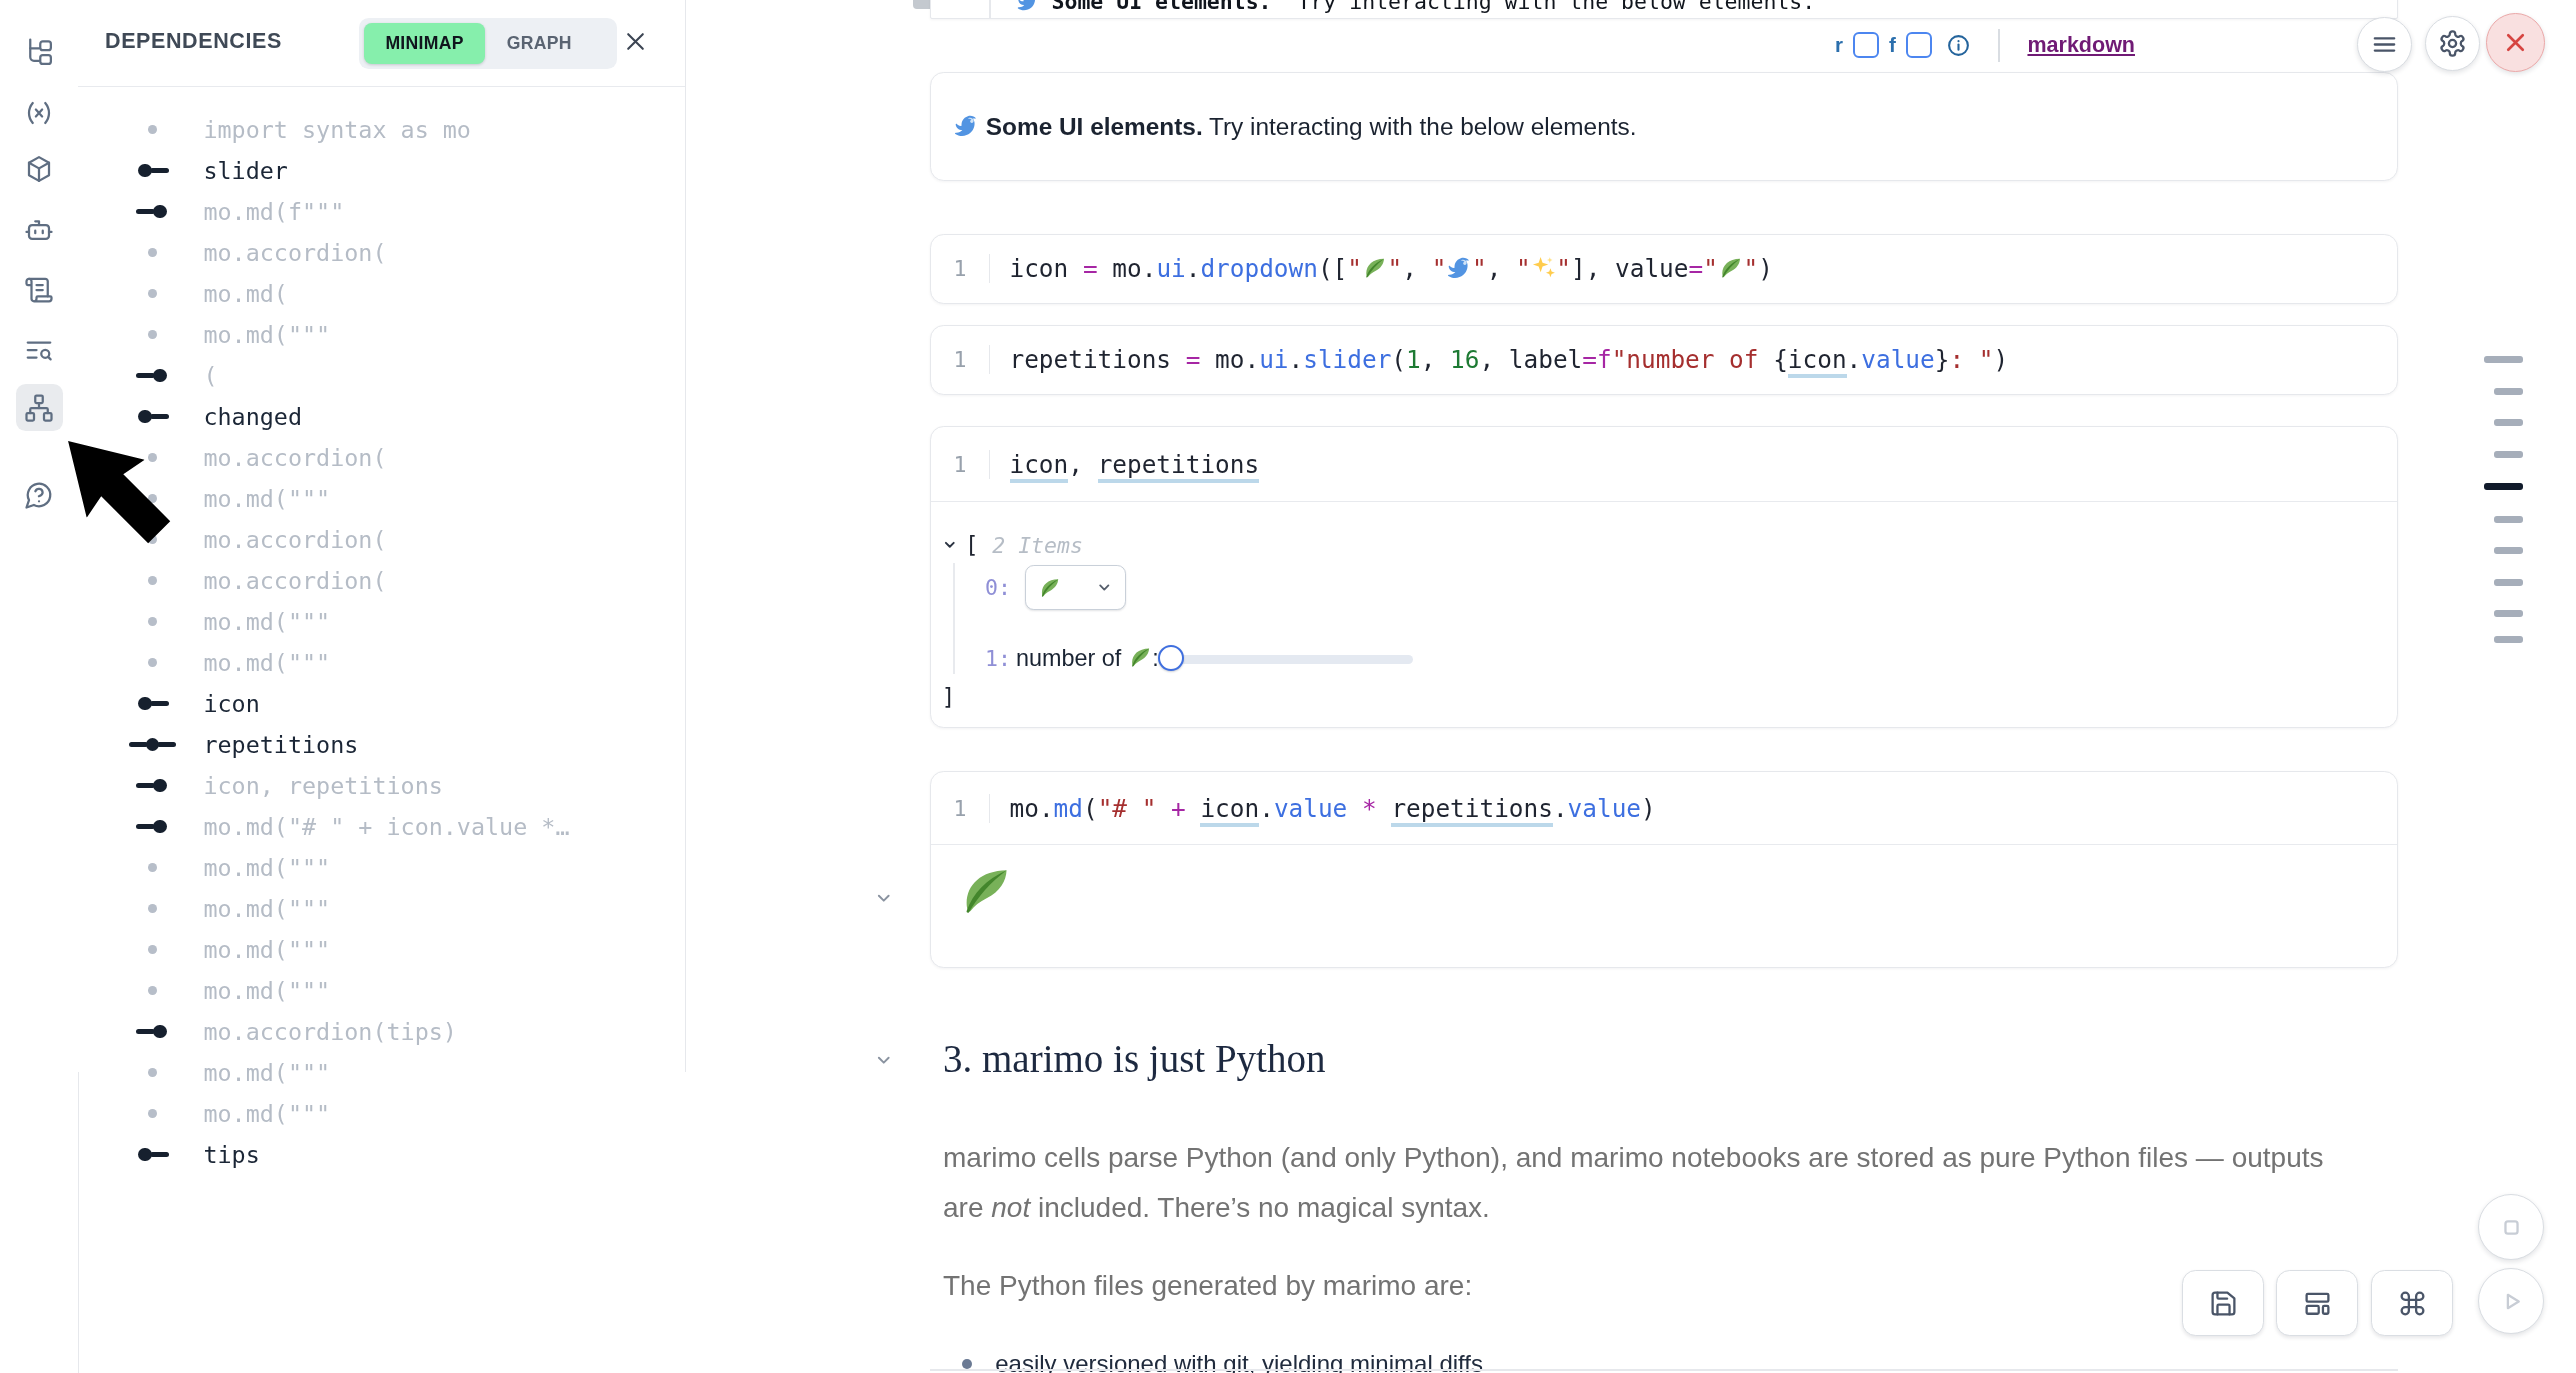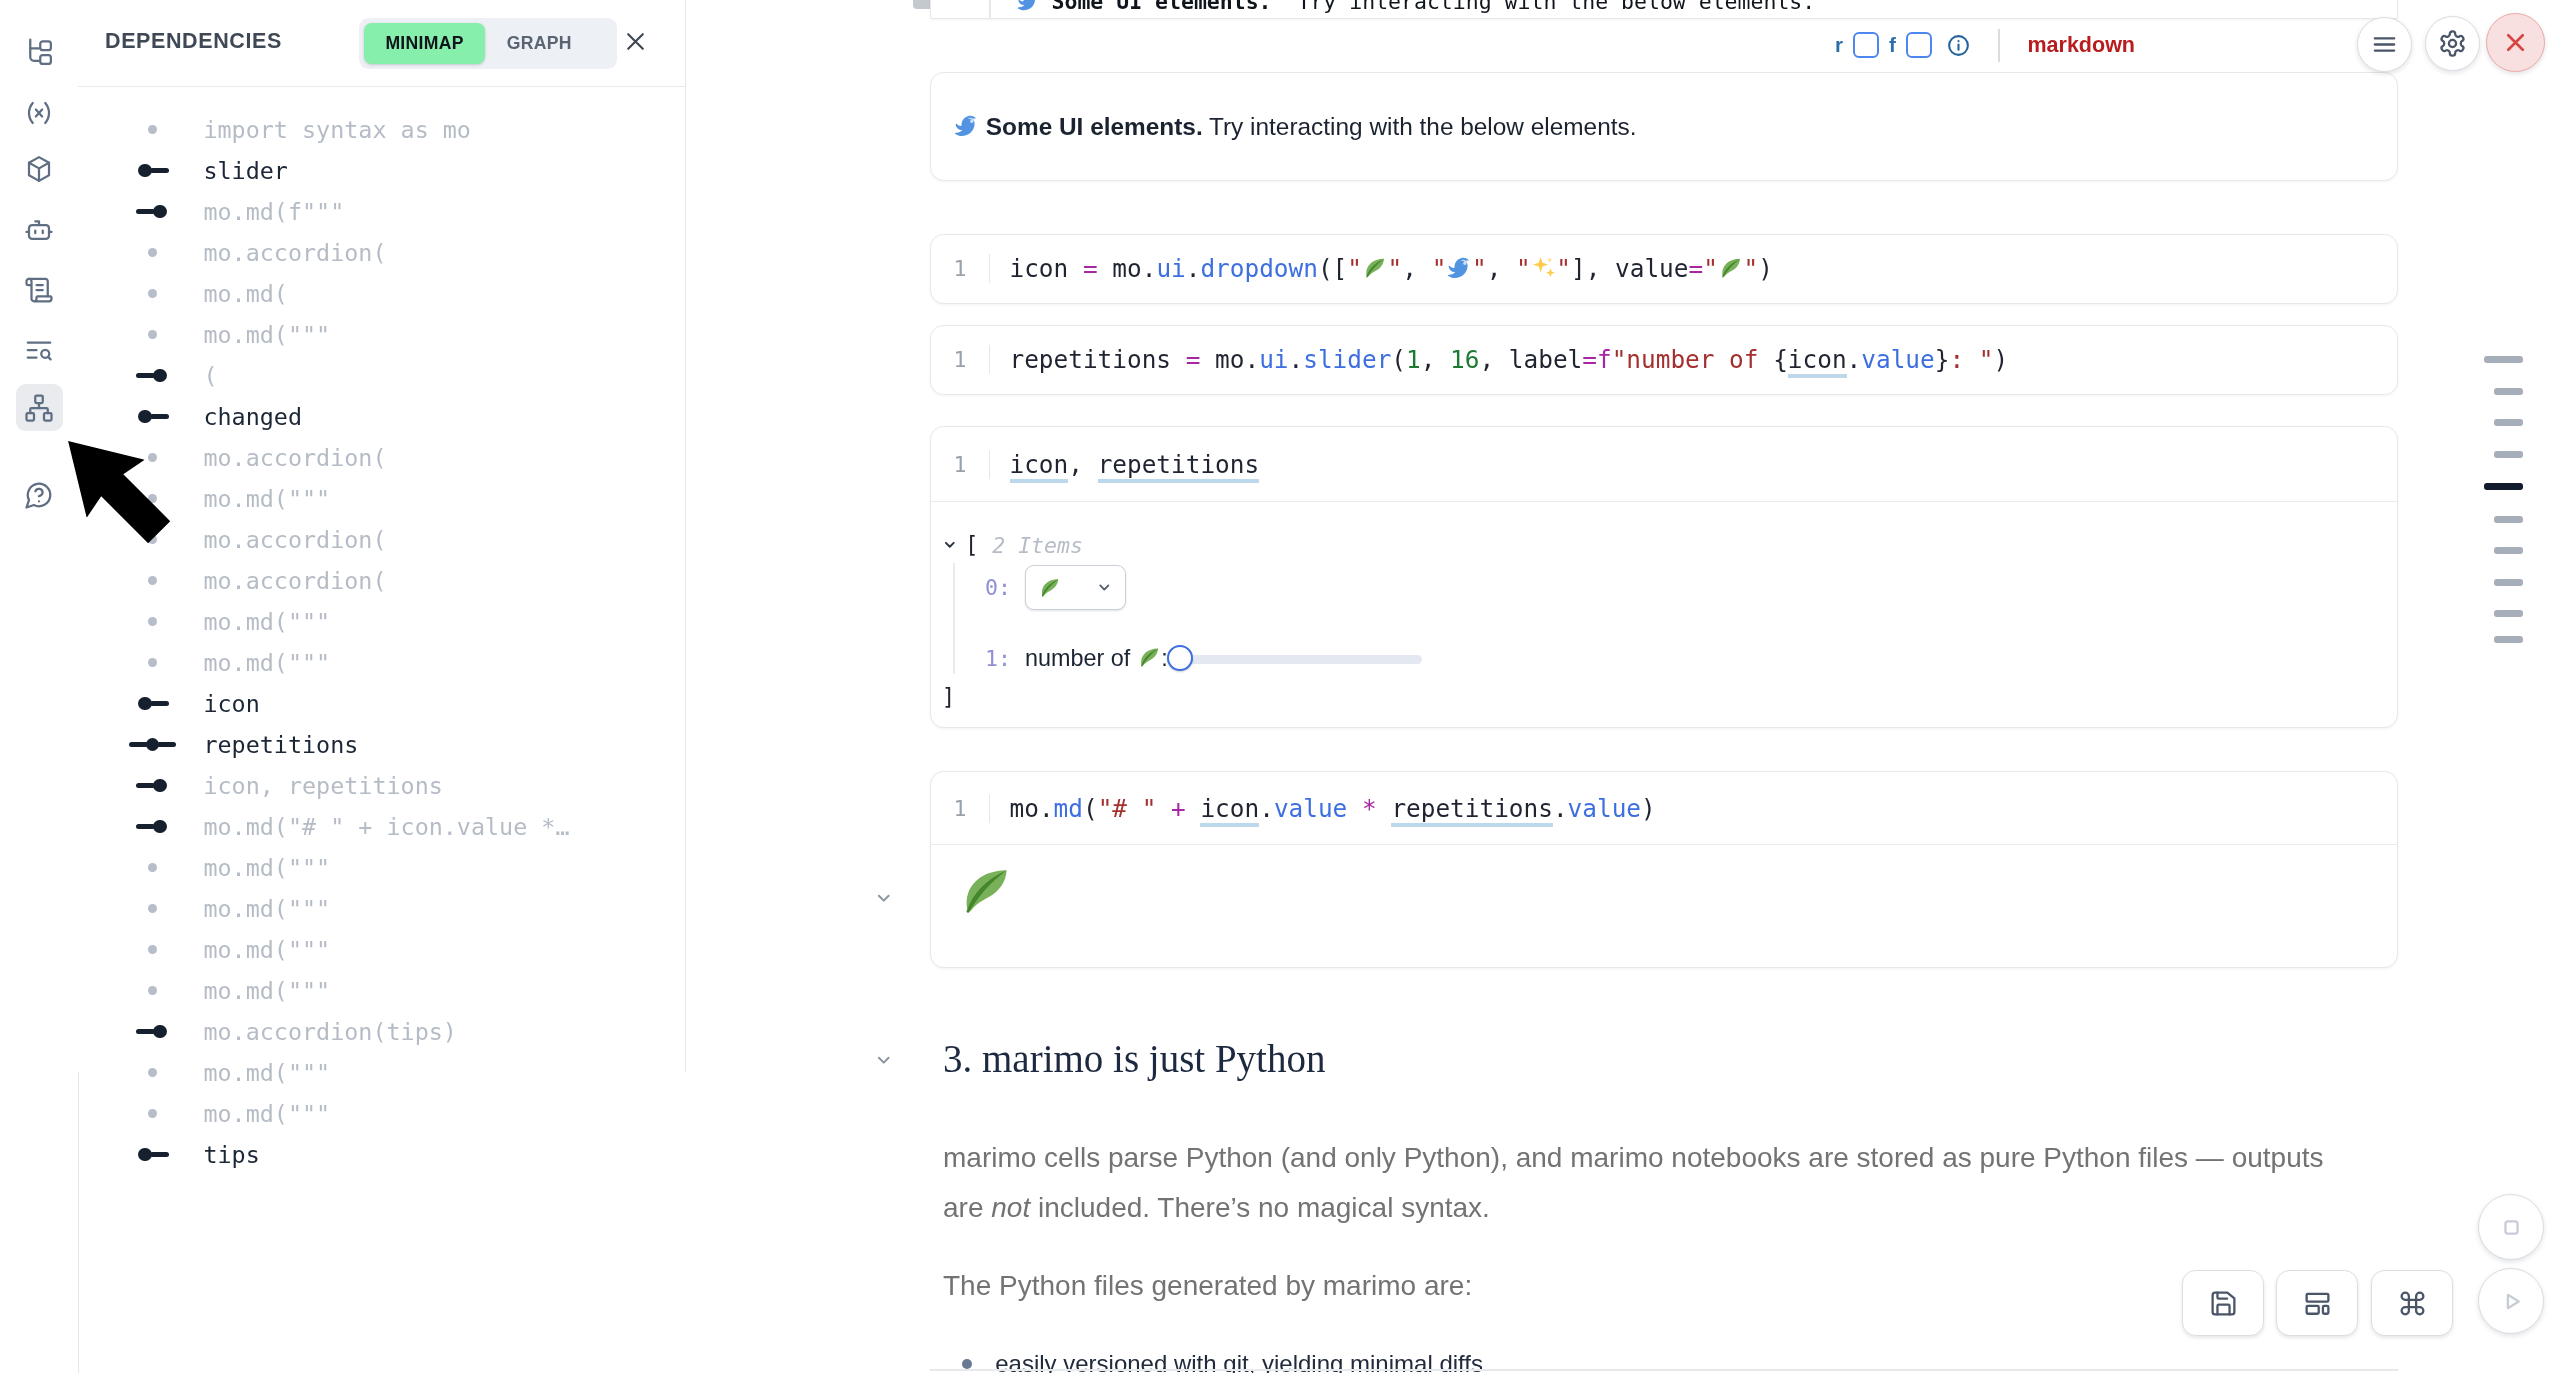--- a/index.html
+++ b/index.html
@@ -51,21 +51,21 @@
   .clip-gutter{position:absolute;left:58px;top:0;bottom:0;width:1.5px;background:#e6e8ec;}
   .clip-text{position:absolute;left:85px;top:43px;font-family:"DejaVu Sans Mono",monospace;font-size:21.5px;white-space:pre;color:#10151d;}
   .drag-handle{position:absolute;left:913px;top:0;width:21.5px;height:8.8px;background:#c4c9cf;border-radius:0 0 3.9px 3.9px;}
   
   .md-toolbar{position:absolute;left:930px;top:19.5px;width:1468px;height:51px;display:flex;align-items:center;justify-content:flex-end;padding-right:263px;box-sizing:border-box;gap:9.8px;}
   .chk-letter{font-size:20.5px;font-weight:bold;color:#2b6fad;}
   .chk-box{width:22.4px;height:22.4px;border:2.4px solid #4c86f0;border-radius:5.9px;background:#fff;cursor:pointer;}
   .info-btn{width:25px;height:25px;border:none;background:transparent;padding:0;cursor:pointer;margin-left:3.9px;}
   .info-btn svg{width:25px;height:25px;stroke:#24649c;fill:none;stroke-width:2;stroke-linecap:round;}
   .tb-divider{width:2px;height:33px;background:#d9dde2;margin:0 17.6px;}
-  .lang-label{font-size:21.5px;font-weight:bold;color:#b91c1c;cursor:pointer;}
+  .lang-label{font-size:21.5px;font-weight:bold;color:#701a75;cursor:pointer;text-decoration:underline;}
   
   .cell.md-out{top:72px;height:109px;display:flex;align-items:center;}
   .md-out-text{padding-left:22.4px;font-size:24.4px;color:#1b2330;}
   .md-out-text b{font-weight:bold;}
   
   .cell.code-a{top:234px;height:70px;}
   .cell.code-b{top:325px;height:70px;}
   .cell.code-a .code-row,.cell.code-b .code-row{height:67px;}
   
   .cell.code-c{top:426px;height:302px;}
@@ -76,21 +76,21 @@
   .tree-chevron svg{width:15.6px;height:15.6px;stroke:#2c3442;stroke-width:2;fill:none;stroke-linecap:round;stroke-linejoin:round;}
   .tree-bracket{font-size:22.4px;color:#1f2430;margin-left:7.8px;}
   .tree-count{font-size:21.5px;font-style:italic;color:#b6bdc6;margin-left:13.7px;}
   .tree-guide{position:absolute;left:22.4px;top:60px;height:111px;width:2px;background:#e8eaee;}
   .tree-idx{font-size:21.5px;color:#8f8fd6;}
   .row0{position:absolute;left:54px;top:62px;display:flex;align-items:center;gap:13.7px;}
   .dropdown{width:101px;height:45px;background:#fff;border:1.5px solid #c9d0d9;border-radius:8.8px;box-shadow:0 1px 2px rgba(16,24,40,.12);
     display:flex;align-items:center;justify-content:space-between;padding:0 12.7px;box-sizing:border-box;cursor:pointer;font-size:22.4px;}
   .dd-chevron svg{width:14.6px;height:14.6px;stroke:#555e6b;stroke-width:2;fill:none;stroke-linecap:round;stroke-linejoin:round;display:block;}
   .row1{position:absolute;left:54px;top:142px;display:flex;align-items:center;}
-  .slider-label{font-family:"Liberation Sans",sans-serif;font-size:23.4px;color:#1a2433;margin-left:14px;}
+  .slider-label{font-family:"Liberation Sans",sans-serif;font-size:23.4px;color:#1a2433;margin-left:5px;}
   .slider{position:relative;width:256px;height:27px;margin-left:7.8px;cursor:pointer;}
   .slider-track{position:absolute;left:3.9px;top:9.8px;width:243px;height:8.8px;background:#e4e9f1;border-radius:4.9px;}
   .slider-thumb{position:absolute;left:-8.8px;top:0;width:26px;height:26px;border-radius:50%;background:#fff;border:2.4px solid #3f6fdf;box-sizing:border-box;box-shadow:0 1px 2px rgba(16,24,40,.2);}
   .tree-close{position:absolute;left:10.7px;top:181px;font-size:22.4px;color:#1f2430;}
   
   .cell.code-d{top:771px;height:197px;}
   .cell.code-d .code-row{height:72px;border-bottom:1.5px solid #e8eaee;}
   .big-out{position:absolute;left:26px;top:90px;font-size:55px;line-height:55px;}
   .cell-chevron{position:absolute;width:19.5px;height:19.5px;background:transparent;border:none;padding:0;cursor:pointer;}
   .cell-chevron svg{width:19.5px;height:19.5px;stroke:#8a93a0;stroke-width:2;fill:none;stroke-linecap:round;stroke-linejoin:round;}

